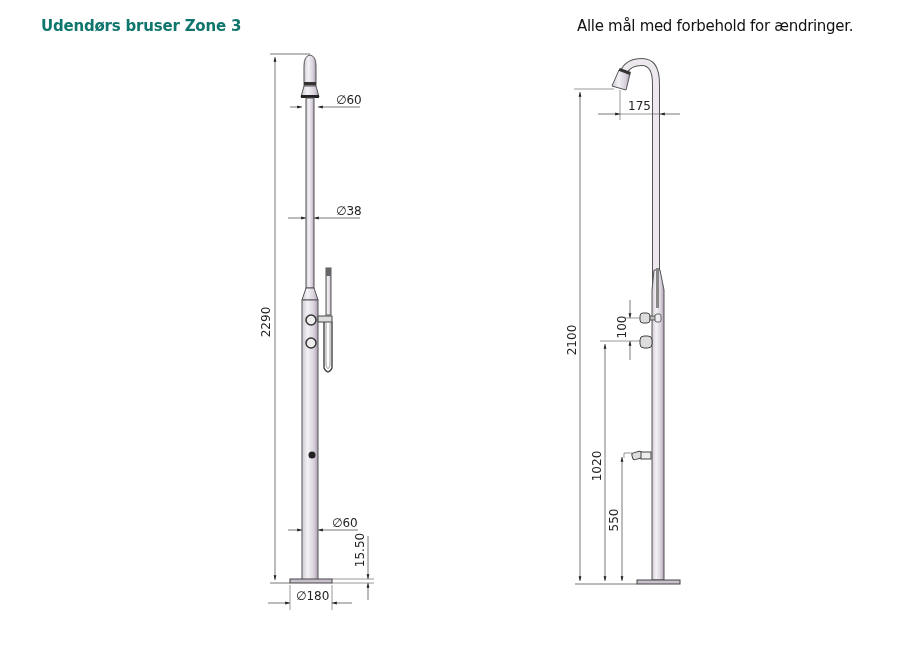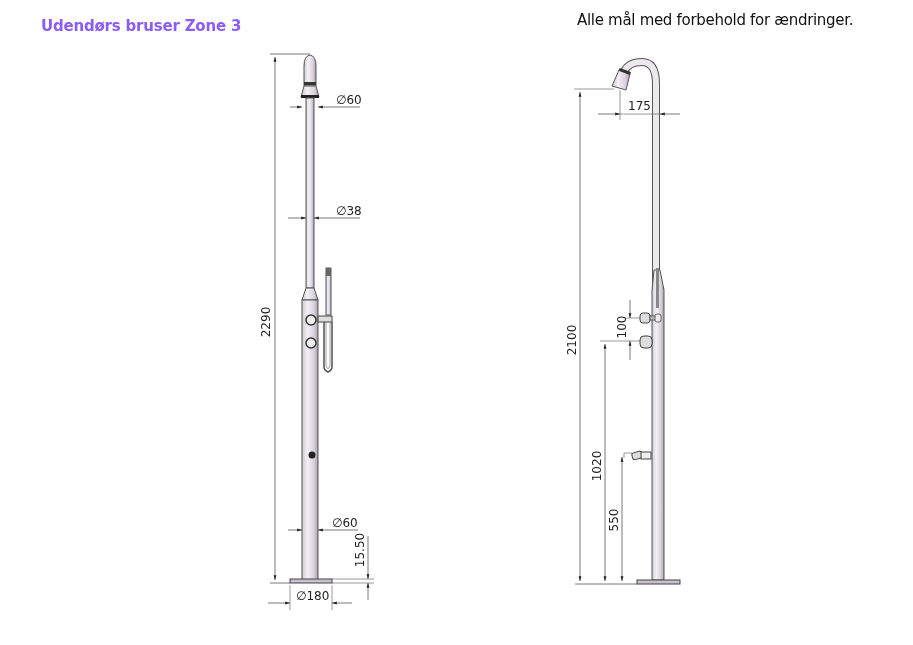--- a/index.html
+++ b/index.html
@@ -1,18 +1,18 @@
 <!DOCTYPE html>
 <html><head>
   <meta charset="utf-8">
   <style>
     html, body { margin: 0; padding: 0; background: #ffffff; }
     body { width: 913px; height: 645px; position: relative; overflow: hidden; font-family: "DejaVu Sans", sans-serif; }
-    .title-left { position: absolute; left: 41px; top: 17px; font-family: "DejaVu Sans", sans-serif; font-weight: bold; font-size: 15px; color: #8b5cf6; letter-spacing: -0.2px; }
-    .title-right { position: absolute; left: 577px; top: 11px; font-family: "DejaVu Sans", sans-serif; font-size: 15px; color: #111; letter-spacing: -0.3px; }
+    .title-left { position: absolute; left: 41px; top: 17px; font-family: "DejaVu Sans", sans-serif; font-weight: bold; font-size: 15px; color: #0f766e; letter-spacing: -0.2px; }
+    .title-right { position: absolute; left: 577px; top: 17px; font-family: "DejaVu Sans", sans-serif; font-size: 15px; color: #111; letter-spacing: -0.3px; }
     svg { position: absolute; left: 0; top: 0; }
     svg text { font-family: "DejaVu Sans", sans-serif; fill: #222; }
   </style>
 </head>
 <body>
 
 <div class="title-left">Udendørs bruser Zone 3</div>
 <div class="title-right">Alle mål med forbehold for ændringer.</div>
 
 <svg width="913" height="645" viewBox="0 0 913 645">

